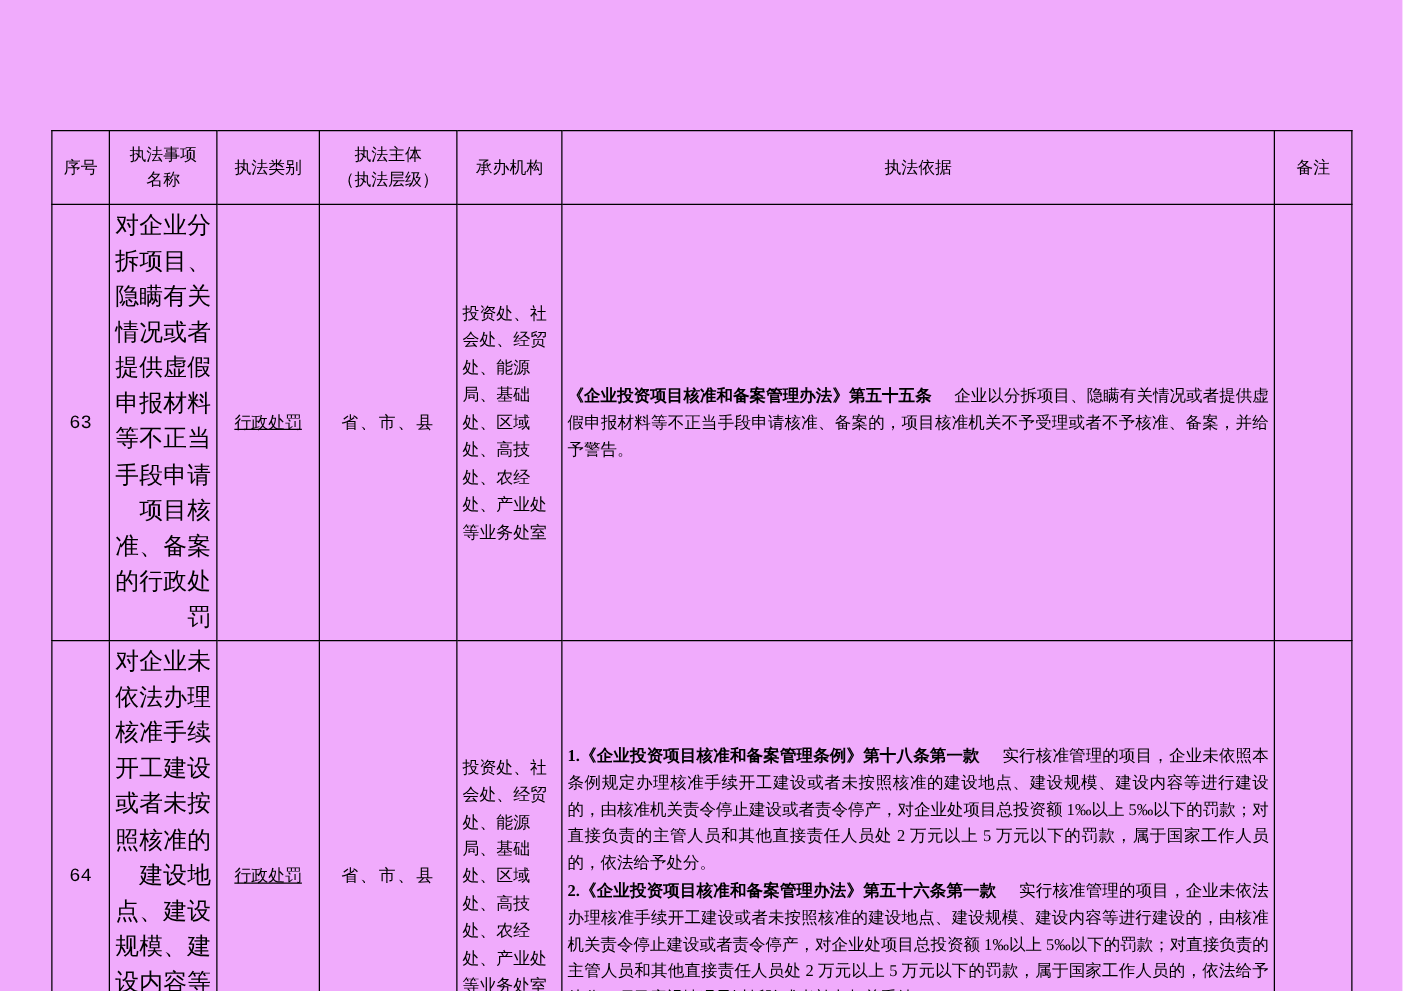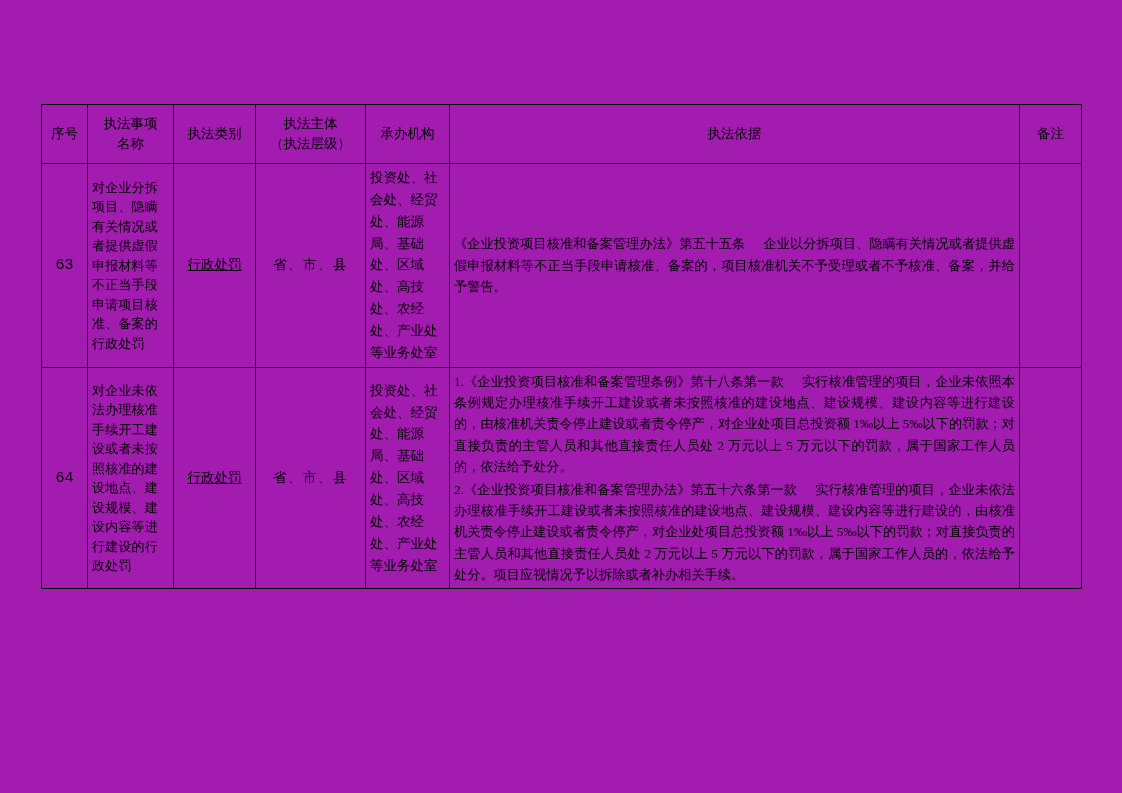--- a/index.html
+++ b/index.html
@@ -14,21 +14,21 @@
     color: #000000;
     position: relative;
     overflow: hidden;
   }
   .page {
     position: absolute;
     left: 0;
     top: 0;
     width: 1122px;
     height: 793px;
-    background: #a21caf;
+    background: #f0abfc;
   }
   .table-wrap {
     position: absolute;
     left: 41px;
     top: 104px;
     width: 1040px;
   }
   table.doc-table {
     border-collapse: collapse;
     width: 1040px;
@@ -58,22 +58,22 @@
   }
   .hdr-two-line {
     display: block;
   }
   td.seq {
     text-align: center;
     font-size: 15px;
     font-family: Liberation Mono, monospace;
   }
   td.name {
-    text-align: left;
-    font-size: 13px;
+    text-align: right;
+    font-size: 19px;
     line-height: 1.5;
     letter-spacing: 0.2px;
   }
   td.type {
     text-align: center;
     font-size: 13.5px;
     text-decoration: underline;
   }
   td.subject {
     text-align: center;
@@ -90,21 +90,21 @@
     font-size: 13.2px;
     line-height: 1.62;
     vertical-align: middle;
     padding: 6px 8px;
   }
   td.remark {
     text-align: center;
     font-size: 13.5px;
   }
   .b {
-    font-weight: normal;
+    font-weight: bold;
   }
   .para {
     margin: 0;
     text-indent: 0;
   }
   .para + .para {
     margin-top: 1px;
   }
   .gap {
     display: inline-block;

